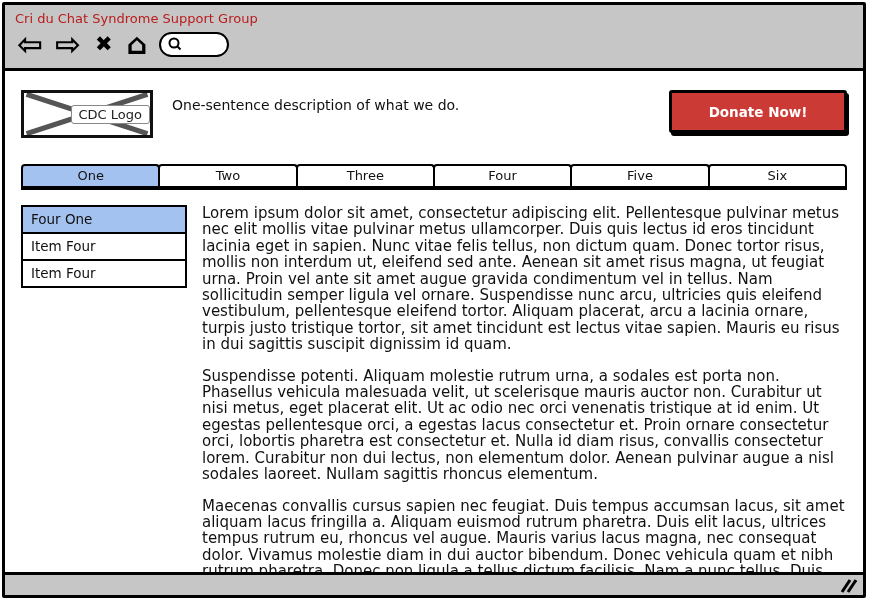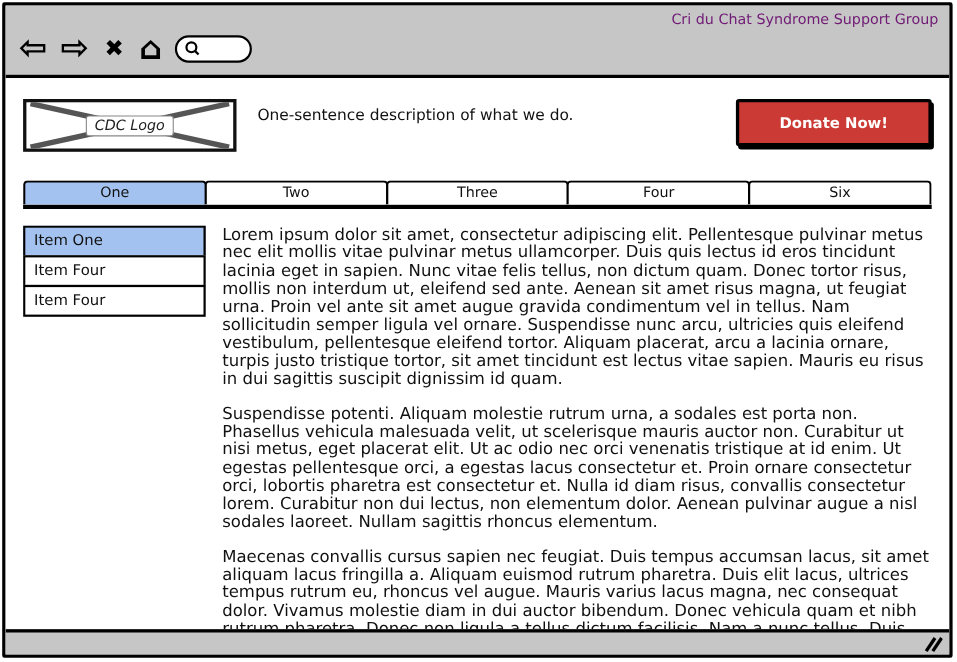--- a/index.html
+++ b/index.html
@@ -7,43 +7,43 @@
   body { font-family: "DejaVu Sans", sans-serif; color: #111; }
 
   .window {
     position: absolute; left: 2px; top: 2px; width: 864px; height: 596px;
     border: 3px solid #000; border-radius: 2px;
     display: flex; flex-direction: column; background: #fff; overflow: hidden;
   }
 
   
   .chrome { background: #c6c6c6; border-bottom: 3px solid #000; padding: 4px 10px 9px; }
-  .window-title { text-align: right; font-size: 13px; color: #701a75; padding-top: 2px; }
+  .window-title { text-align: left; font-size: 13px; color: #b91c1c; padding-top: 2px; }
   .toolbar { display: flex; align-items: center; gap: 12px; margin-top: 3px; padding: 0 2px; }
   .nav-icon { font-weight: bold; color: #000; line-height: 30px; cursor: default; user-select: none; }
   .arrow-glyph { font-size: 31px; }
   .stop-glyph { font-size: 21px; padding: 0 2px; }
   .home-glyph { font-size: 29px; }
   .url-field {
     flex: 1; height: 24px; border: 2px solid #000; border-radius: 7px;
     background: #fff; font-family: "DejaVu Sans", sans-serif; font-size: 13px;
     padding: 0 9px; color: #111; outline: none;
   }
   .search-box {
     width: 70px; height: 25px; border: 2px solid #000; border-radius: 13px;
     background: #fff; display: flex; align-items: center; padding-left: 5px; flex-shrink: 0;
   }
 
   
   .content { flex: 1; background: #fff; padding: 0 16px; overflow: hidden; }
 
   .header-row { display: flex; align-items: stretch; margin-top: 19px; height: 48px; }
   .logo-box {
-    width: 194px; flex-shrink: 0; border: 3px solid #111; background: #fff;
-    position: relative; display: flex; align-items: center; justify-content: center; font-style: italic;
+    width: 132px; flex-shrink: 0; border: 3px solid #111; background: #fff;
+    position: relative; display: flex; align-items: center; justify-content: flex-end;
   }
   .logo-box svg { position: absolute; inset: 0; width: 100%; height: 100%; }
   .logo-label {
     position: relative; background: #fff; border: 1px solid #888; border-radius: 3px;
     font-size: 13px; padding: 1px 7px; color: #222;
   }
   .description { margin-left: 19px; padding-top: 7px; font-size: 14px; color: #111; }
   .donate-btn {
     margin-left: auto; width: 178px; height: 43px; align-self: flex-start;
     background: #cb3a35; border: 3px solid #000; border-radius: 3px;
@@ -117,26 +117,27 @@
       </div>
       <div class="description">One-sentence description of what we do.</div>
       <div class="donate-btn">Donate Now!</div>
     </div>
 
     <div class="tabs-row">
       <div class="tab selected">One</div>
       <div class="tab">Two</div>
       <div class="tab">Three</div>
       <div class="tab">Four</div>
+      <div class="tab">Five</div>
       <div class="tab">Six</div>
     </div>
 
     <div class="main-row">
       <div class="sidebar">
-        <div class="side-item selected">Item One</div>
+        <div class="side-item selected">Four One</div>
         <div class="side-item">Item Four</div>
         <div class="side-item">Item Four</div>
       </div>
       <div class="text-col">
         <p>Lorem ipsum dolor sit amet, consectetur adipiscing elit. Pellentesque pulvinar metus nec elit mollis vitae pulvinar metus ullamcorper. Duis quis lectus id eros tincidunt lacinia eget in sapien. Nunc vitae felis tellus, non dictum quam. Donec tortor risus, mollis non interdum ut, eleifend sed ante. Aenean sit amet risus magna, ut feugiat urna. Proin vel ante sit amet augue gravida condimentum vel in tellus. Nam sollicitudin semper ligula vel ornare. Suspendisse nunc arcu, ultricies quis eleifend vestibulum, pellentesque eleifend tortor. Aliquam placerat, arcu a lacinia ornare, turpis justo tristique tortor, sit amet tincidunt est lectus vitae sapien. Mauris eu risus in dui sagittis suscipit dignissim id quam.</p>
         <p>Suspendisse potenti. Aliquam molestie rutrum urna, a sodales est porta non. Phasellus vehicula malesuada velit, ut scelerisque mauris auctor non. Curabitur ut nisi metus, eget placerat elit. Ut ac odio nec orci venenatis tristique at id enim. Ut egestas pellentesque orci, a egestas lacus consectetur et. Proin ornare consectetur orci, lobortis pharetra est consectetur et. Nulla id diam risus, convallis consectetur lorem. Curabitur non dui lectus, non elementum dolor. Aenean pulvinar augue a nisl sodales laoreet. Nullam sagittis rhoncus elementum.</p>
         <p>Maecenas convallis cursus sapien nec feugiat. Duis tempus accumsan lacus, sit amet aliquam lacus fringilla a. Aliquam euismod rutrum pharetra. Duis elit lacus, ultrices tempus rutrum eu, rhoncus vel augue. Mauris varius lacus magna, nec consequat dolor. Vivamus molestie diam in dui auctor bibendum. Donec vehicula quam et nibh rutrum pharetra. Donec non ligula a tellus dictum facilisis. Nam a nunc tellus. Duis interdum nunc ut elit feugiat mollis a at ipsum. Donec nec rhoncus ligula. Nulla imperdiet pharetra sollicitudin. Ut sit amet massa eu diam varius adipiscing ut id mi. Suspendisse feugiat cursus est quis blandit.</p>
 
       </div>
     </div>

